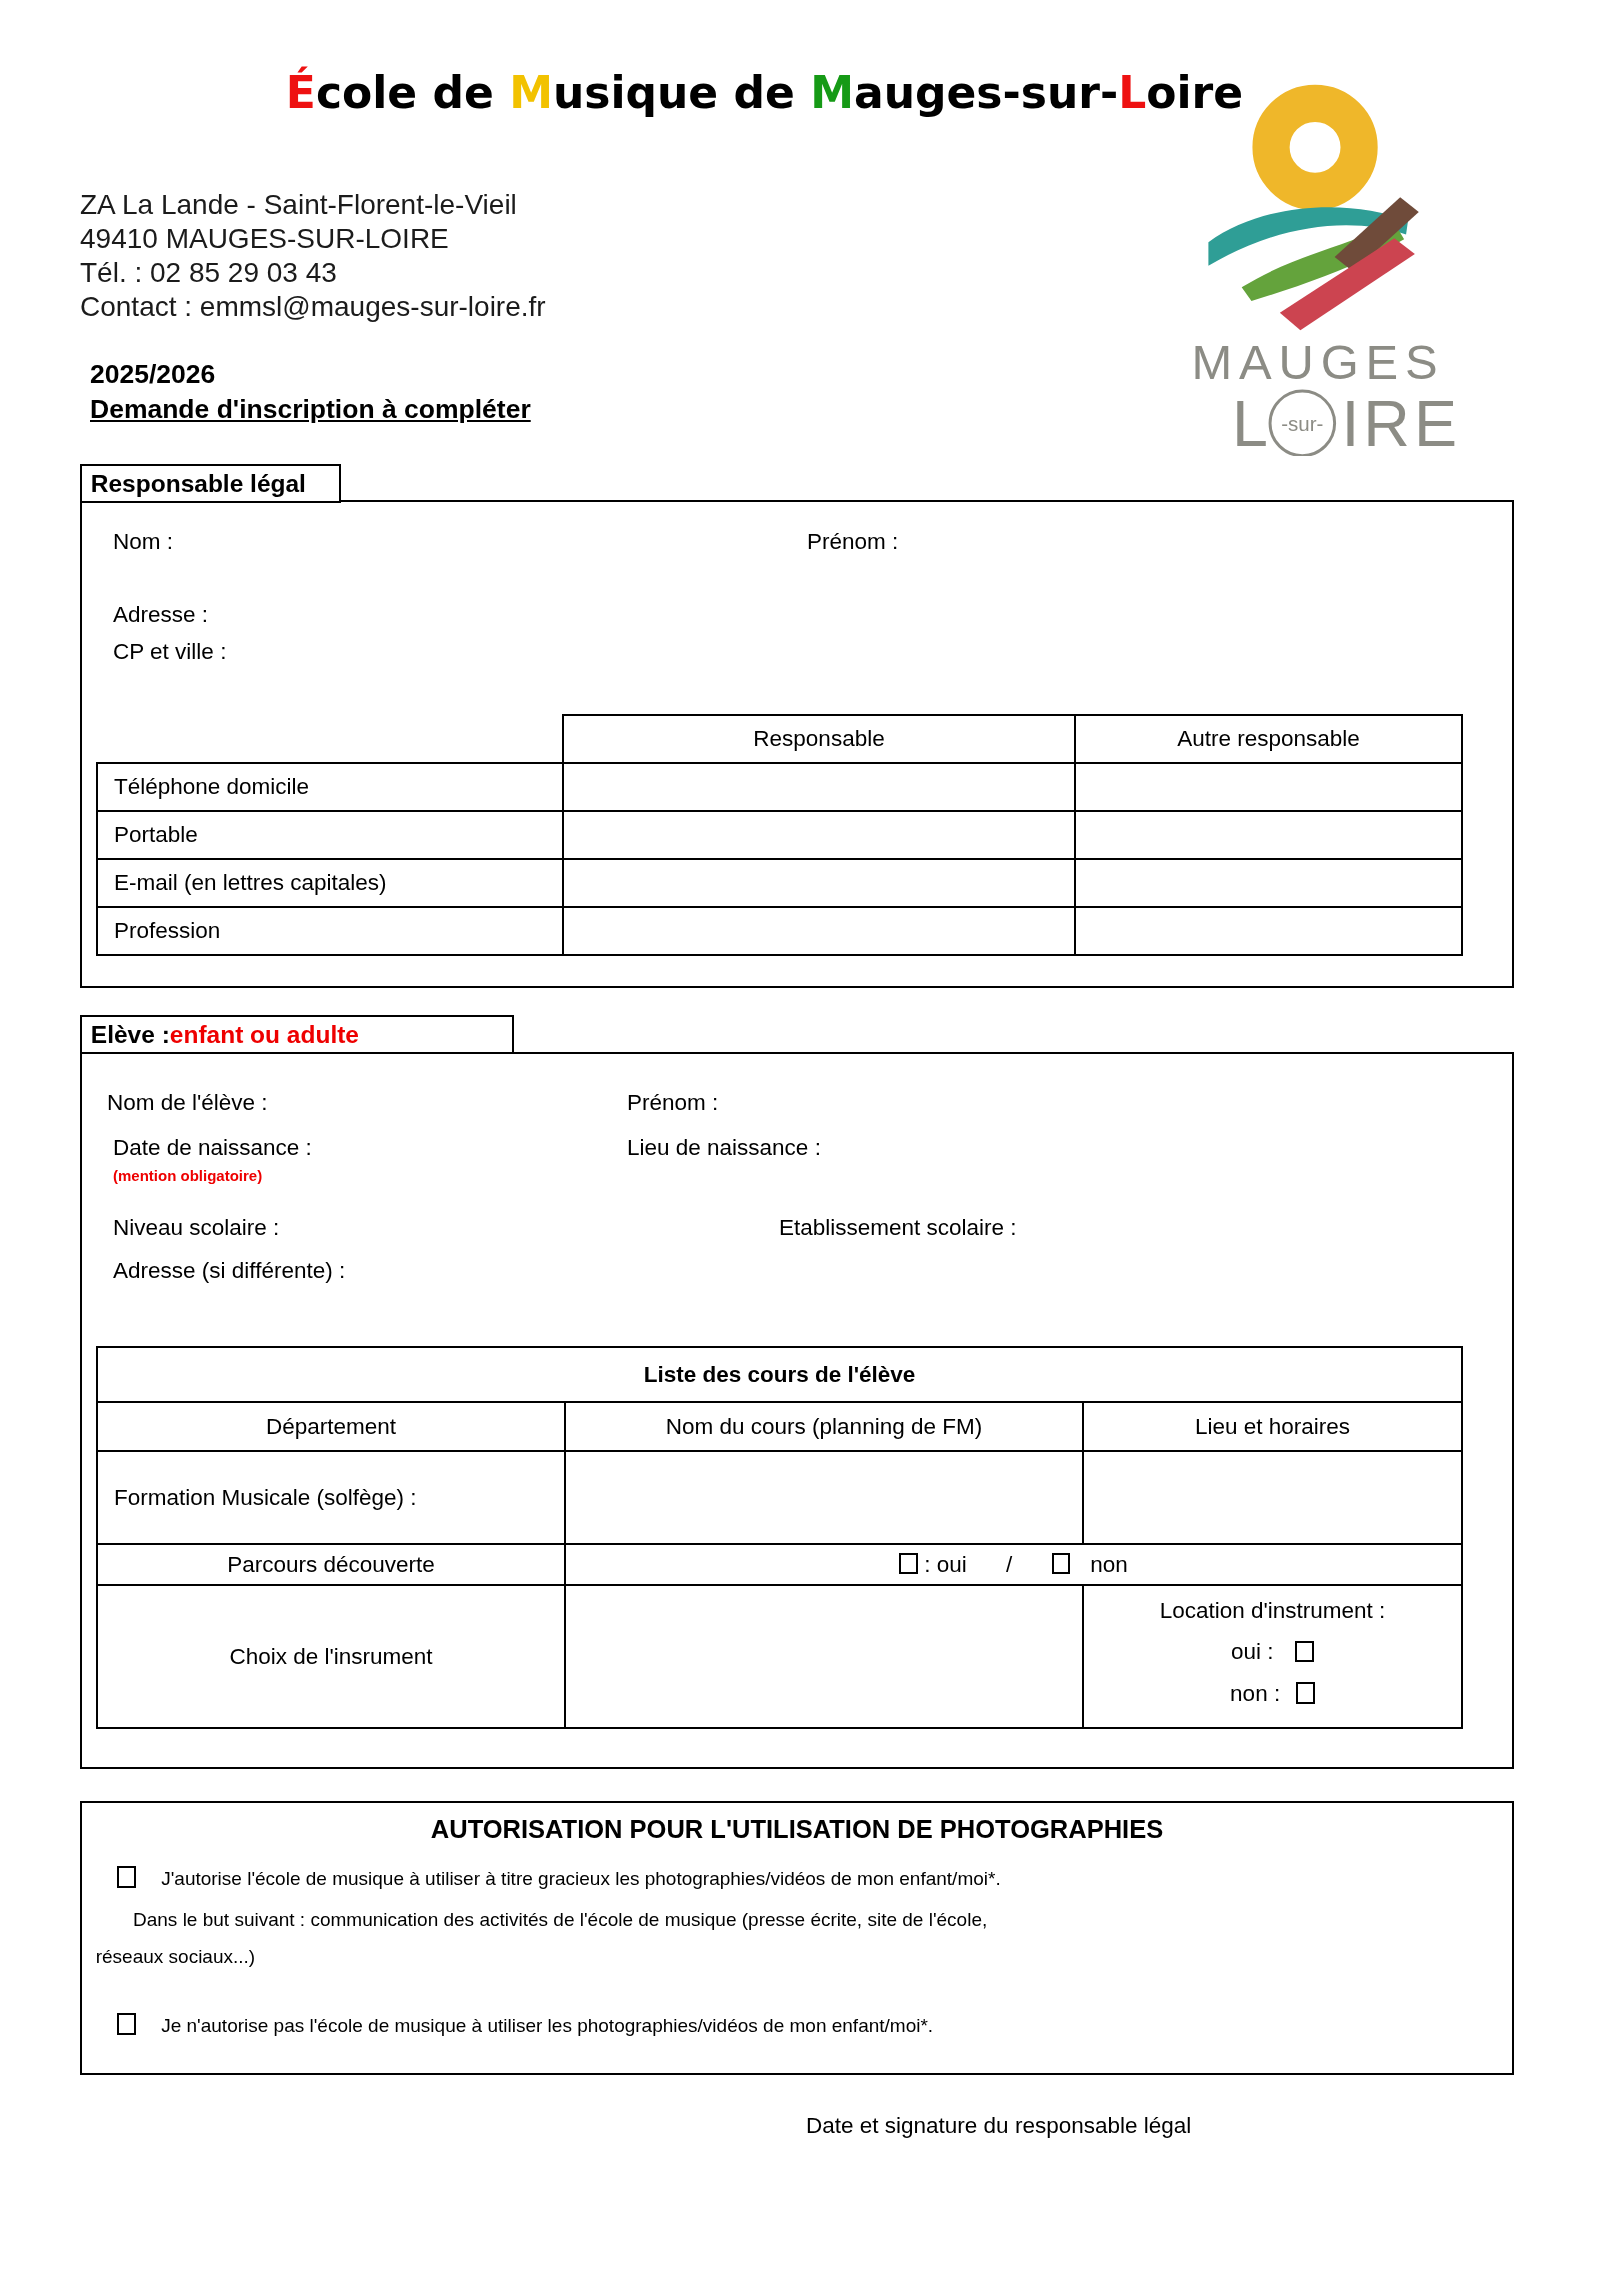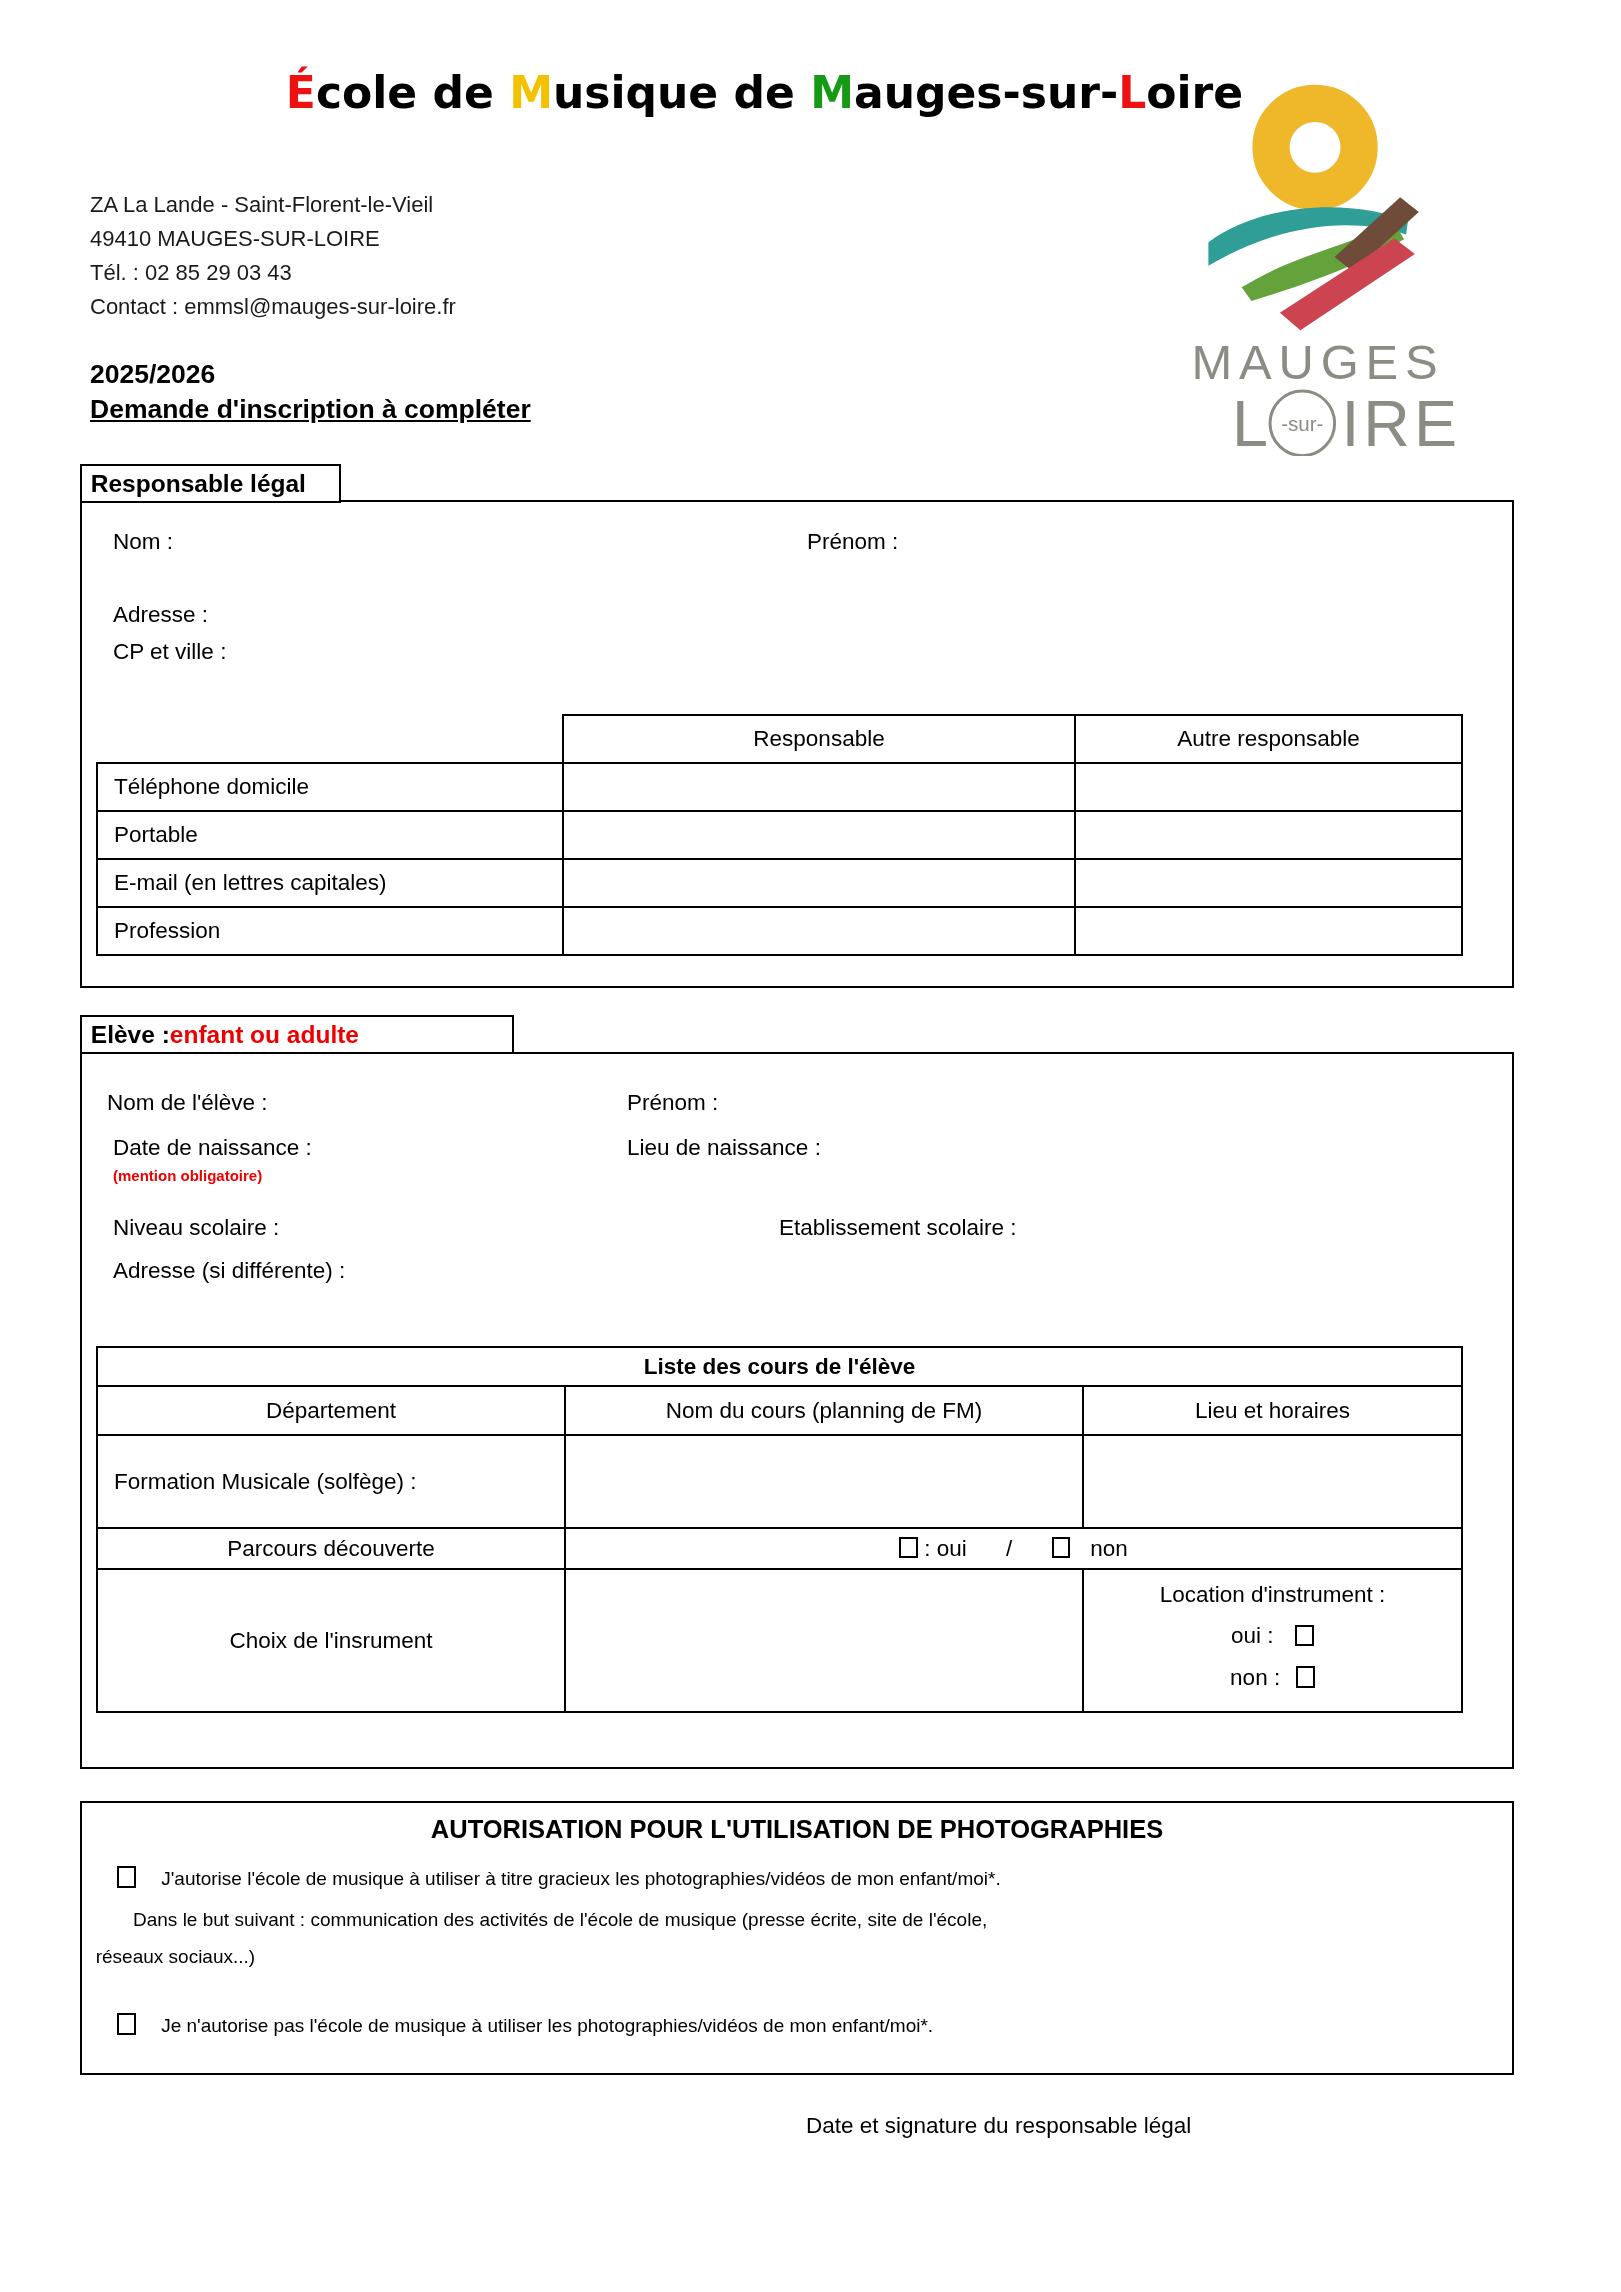--- a/index.html
+++ b/index.html
@@ -4,21 +4,21 @@
 <style>
   html,body{margin:0;padding:0;background:#ffffff;}
   .page{position:relative;width:1621px;height:2293px;background:#fff;
         font-family:"Liberation Sans",sans-serif;color:#000;overflow:hidden;}
   .abs{position:absolute;}
 
   
   .title{left:0;top:67px;width:1529px;text-align:center;
          font-family:"DejaVu Sans",sans-serif;font-size:44px;font-weight:700;}
   .c-red{color:#ee1111}.c-yellow{color:#f2c200}.c-green{color:#169a16}
-  .address{left:90px;top:188px;font-size:22px;line-height:34px;color:#1b1b1b;}
+  .address{left:80px;top:188px;font-size:28px;line-height:34px;color:#1b1b1b;}
   .year{left:90px;top:359px;font-size:26.5px;font-weight:700;}
   .subtitle{left:90px;top:394px;font-size:26.5px;font-weight:700;text-decoration:underline;}
   .logo{left:1181px;top:54px;}
 
   
   .tab{position:absolute;background:#fff;border:2.9px solid #000;font-weight:700;font-size:24.5px;
        display:flex;align-items:center;padding-left:8.8px;z-index:3;box-sizing:border-box;}
   #tab1{left:80px;top:464px;width:261px;height:39px;}
   #box1{left:80px;top:500px;width:1434px;height:488px;border:2.9px solid #000;box-sizing:border-box;}
   #tab2{left:80px;top:1015px;width:434px;height:39px;}
@@ -30,21 +30,21 @@
   .mention{position:absolute;font-size:15px;font-weight:700;color:#ee0000;}
 
   
   table{position:absolute;border-collapse:collapse;table-layout:fixed;}
   td,th{border:2.9px solid #000;font-size:22.5px;font-weight:400;padding:0 16px;box-sizing:border-box;
         background:#fff;}
   .nb{border:none;background:transparent;}
   .center{text-align:center;}
   .bold{font-weight:700;}
   #table1 tr{height:48px;}
-  #table2 .trow{height:39px;border-radius:13px;}
+  #table2 .trow{height:55px;border-radius:13px;}
   #table2 .hrow{height:49px;}
   #table2 .fmrow{height:93px;}
   #table2 .prow{height:41px;}
   #table2 .crow{height:143px;}
   .loc-cell{vertical-align:top;}
   .loc-inner{display:flex;flex-direction:column;align-items:center;row-gap:15.7px;padding-top:11.8px;}
 
   
   .cb{display:inline-block;width:14.7px;height:17.6px;border:2.9px solid #000;background:#fff;
       vertical-align:-2.9px;}

